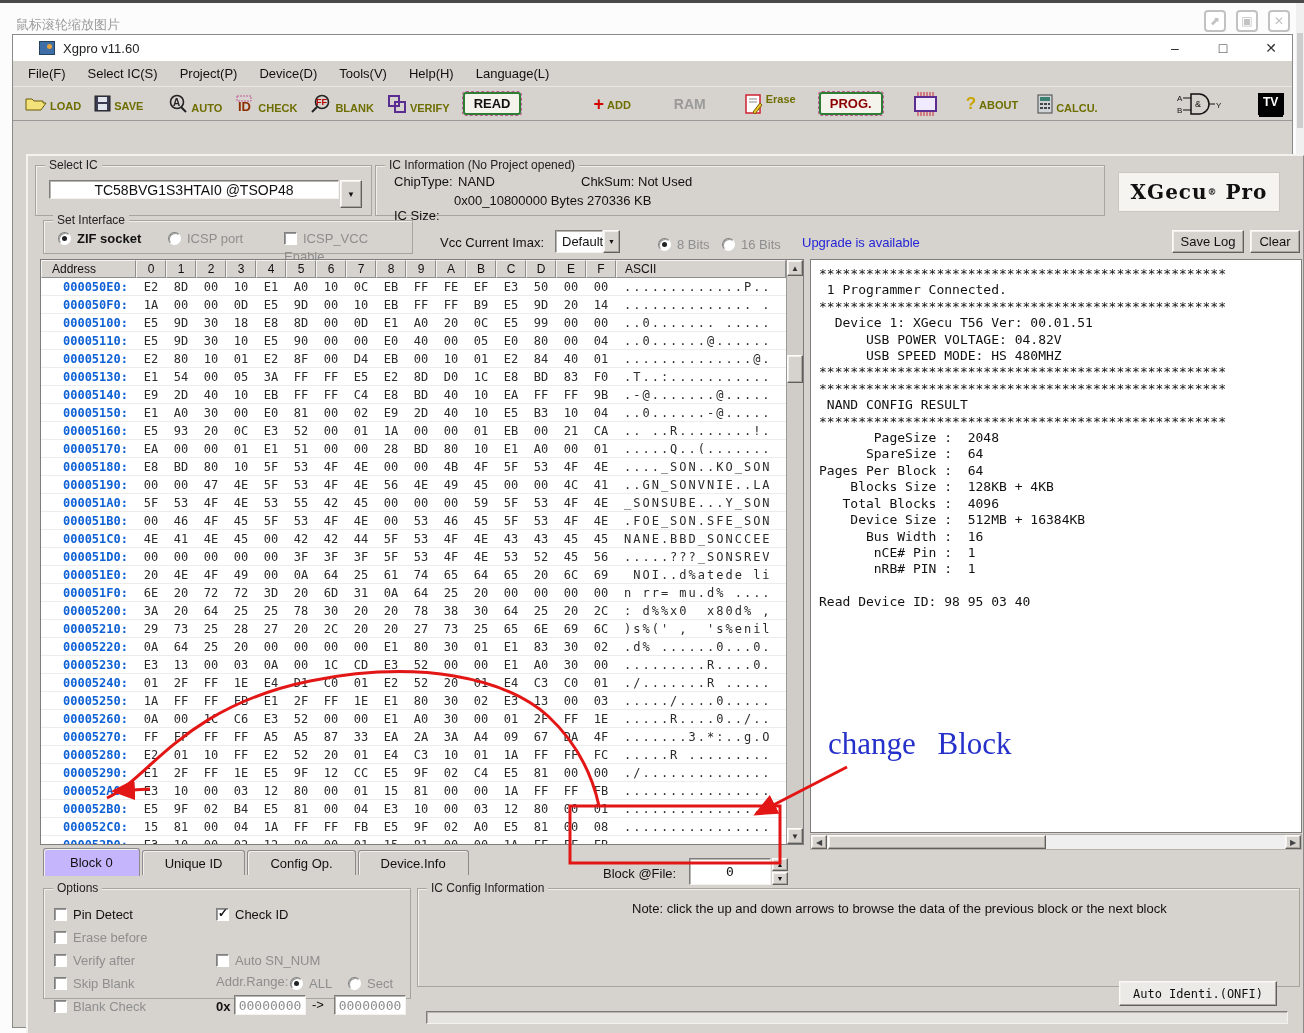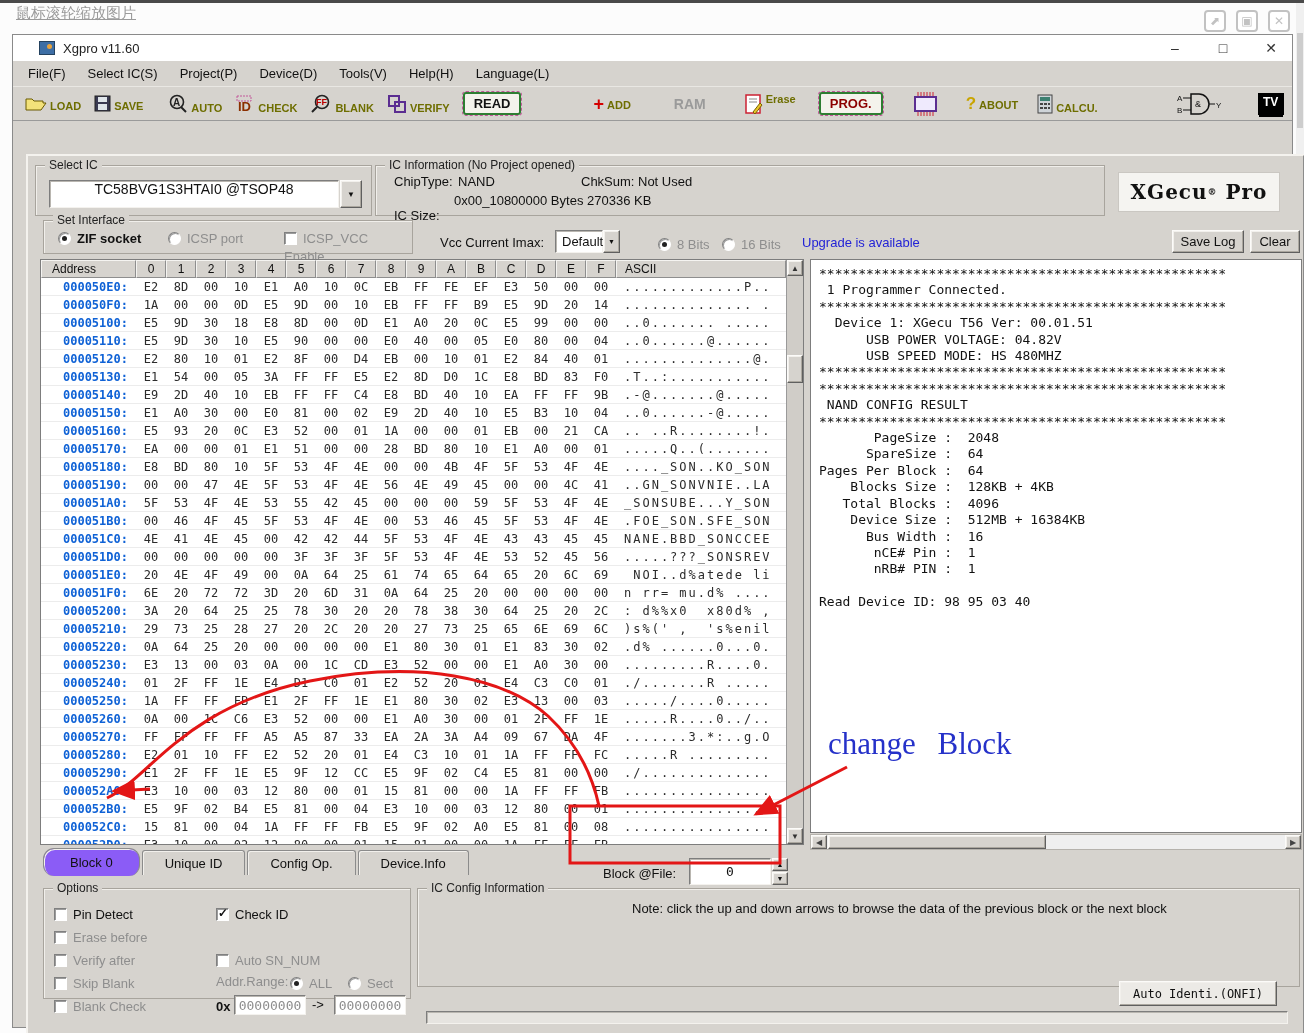--- a/index.html
+++ b/index.html
@@ -1,20 +1,20 @@
 <!DOCTYPE html>
 <html><head>
 <meta charset="utf-8">
 <style>
   html,body{margin:0;padding:0;background:#fafafa;}
   *{box-sizing:border-box;}
   .stage{position:relative;width:1304px;height:1033px;background:#fcfcfc;overflow:hidden;
          font-family:"Liberation Sans",sans-serif;color:#111;}
   .topline{position:absolute;left:0;top:0;width:1304px;height:3px;background:#4a4a4a;}
-  .viewer-title{position:absolute;left:16px;top:4px;font-size:15px;color:#9a9a9a;text-decoration:underline;}
+  .viewer-title{position:absolute;left:16px;top:16px;font-size:13px;color:#9a9a9a;}
   .viewer-icons{position:absolute;right:14px;top:10px;display:flex;gap:10px;}
   .vicon{width:22px;height:22px;border:2px solid #c2c2c2;border-radius:4px;position:relative;color:#c2c2c2;
          font-size:12px;display:flex;align-items:center;justify-content:center;background:#fff;}
   .rstrip{position:absolute;right:0;top:3px;width:8px;height:1030px;background:#f0f0f0;}
   .rstrip .thumb{position:absolute;left:1px;top:30px;width:6px;height:95px;background:#cdcdcd;}
 
   
   .app{position:absolute;left:12px;top:34px;width:1281px;height:994px;background:#d6d3ce;border:1px solid #8a8a8a;}
   .titlebar{position:absolute;left:0;top:0;width:100%;height:26px;background:#ffffff;display:flex;align-items:center;}
   .appicon{width:16px;height:14px;margin-left:26px;background:#3d6ea5;border:1px solid #24425f;position:relative;}
@@ -71,21 +71,21 @@
   .logpanel pre{margin:0;padding:6px 8px;font-family:"DejaVu Sans Mono",monospace;font-size:13px;line-height:16.4px;color:#111;}
   .hsb{position:absolute;left:782px;top:678px;width:492px;height:16px;background:#efefef;border:1px solid #b5b2ac;}
   .hsb .b{position:absolute;top:0;width:16px;height:14px;font-size:8px;color:#444;}
   .hsb .t{position:absolute;left:17px;top:0;width:218px;height:14px;}
 
   
   .tabs{position:absolute;left:15px;top:694px;display:flex;}
   .tab{height:25px;padding:0 22px;display:flex;align-items:center;font-size:13px;background:#d6d3ce;
        border:1px solid #8b8b8b;border-bottom:none;border-top-left-radius:3px;border-top-right-radius:3px;margin-right:2px;
        box-shadow:inset 1px 1px 0 #f2f0ec;}
-  .tab.active{background:#8b5cf6;height:28px;margin-top:-2px;padding:8px 26px;border-radius:11px;}
+  .tab.active{background:#c4b5fd;height:28px;margin-top:-2px;padding:8px 26px;}
 
   .spin{position:absolute;display:flex;flex-direction:column;}
   .spin .s{width:16px;height:13px;font-size:7px;}
 
   
   .overlay{position:absolute;left:0;top:0;width:1304px;height:1033px;pointer-events:none;z-index:50;}
   .change-block{position:absolute;left:828px;top:726px;font-family:"Liberation Serif",serif;font-size:31px;
                 color:#2531c9;word-spacing:14px;z-index:51;}
   .mono{font-family:"DejaVu Sans Mono",monospace;}
 </style>
@@ -241,21 +241,21 @@
       </div>
       <div class="tbtn" style="margin-left:24px;">
         <div style="width:26px;height:22px;background:#000;color:#fff;font-weight:bold;font-size:12px;display:flex;align-items:center;justify-content:center;border-bottom:3px solid #000;box-shadow:0 3px 0 -1px #000;">TV</div>
       </div>
     </div>
 
     <div class="main">
 
       <div class="gbox" style="left:7px;top:9px;width:337px;height:51px;">
         <span class="gleg">Select IC</span>
-        <div class="sunken" style="position:absolute;left:13px;top:14px;width:290px;height:28px;display:flex;align-items:flex-start;justify-content:center;font-size:14px;">
+        <div class="sunken" style="position:absolute;left:13px;top:14px;width:290px;height:19px;display:flex;align-items:center;justify-content:center;font-size:14px;">
           <span>TC58BVG1S3HTAI0 @TSOP48</span>
         </div>
         <div class="btn3d" style="position:absolute;left:304px;top:14px;width:22px;height:28px;">
           <span style="font-size:8px;">▼</span>
         </div>
       </div>
 
       <div class="gbox" style="left:347px;top:9px;width:730px;height:51px;">
         <span class="gleg">IC Information (No Project opened)</span>
         <span class="lbl" style="position:absolute;left:18px;top:8px;">ChipType:</span>

